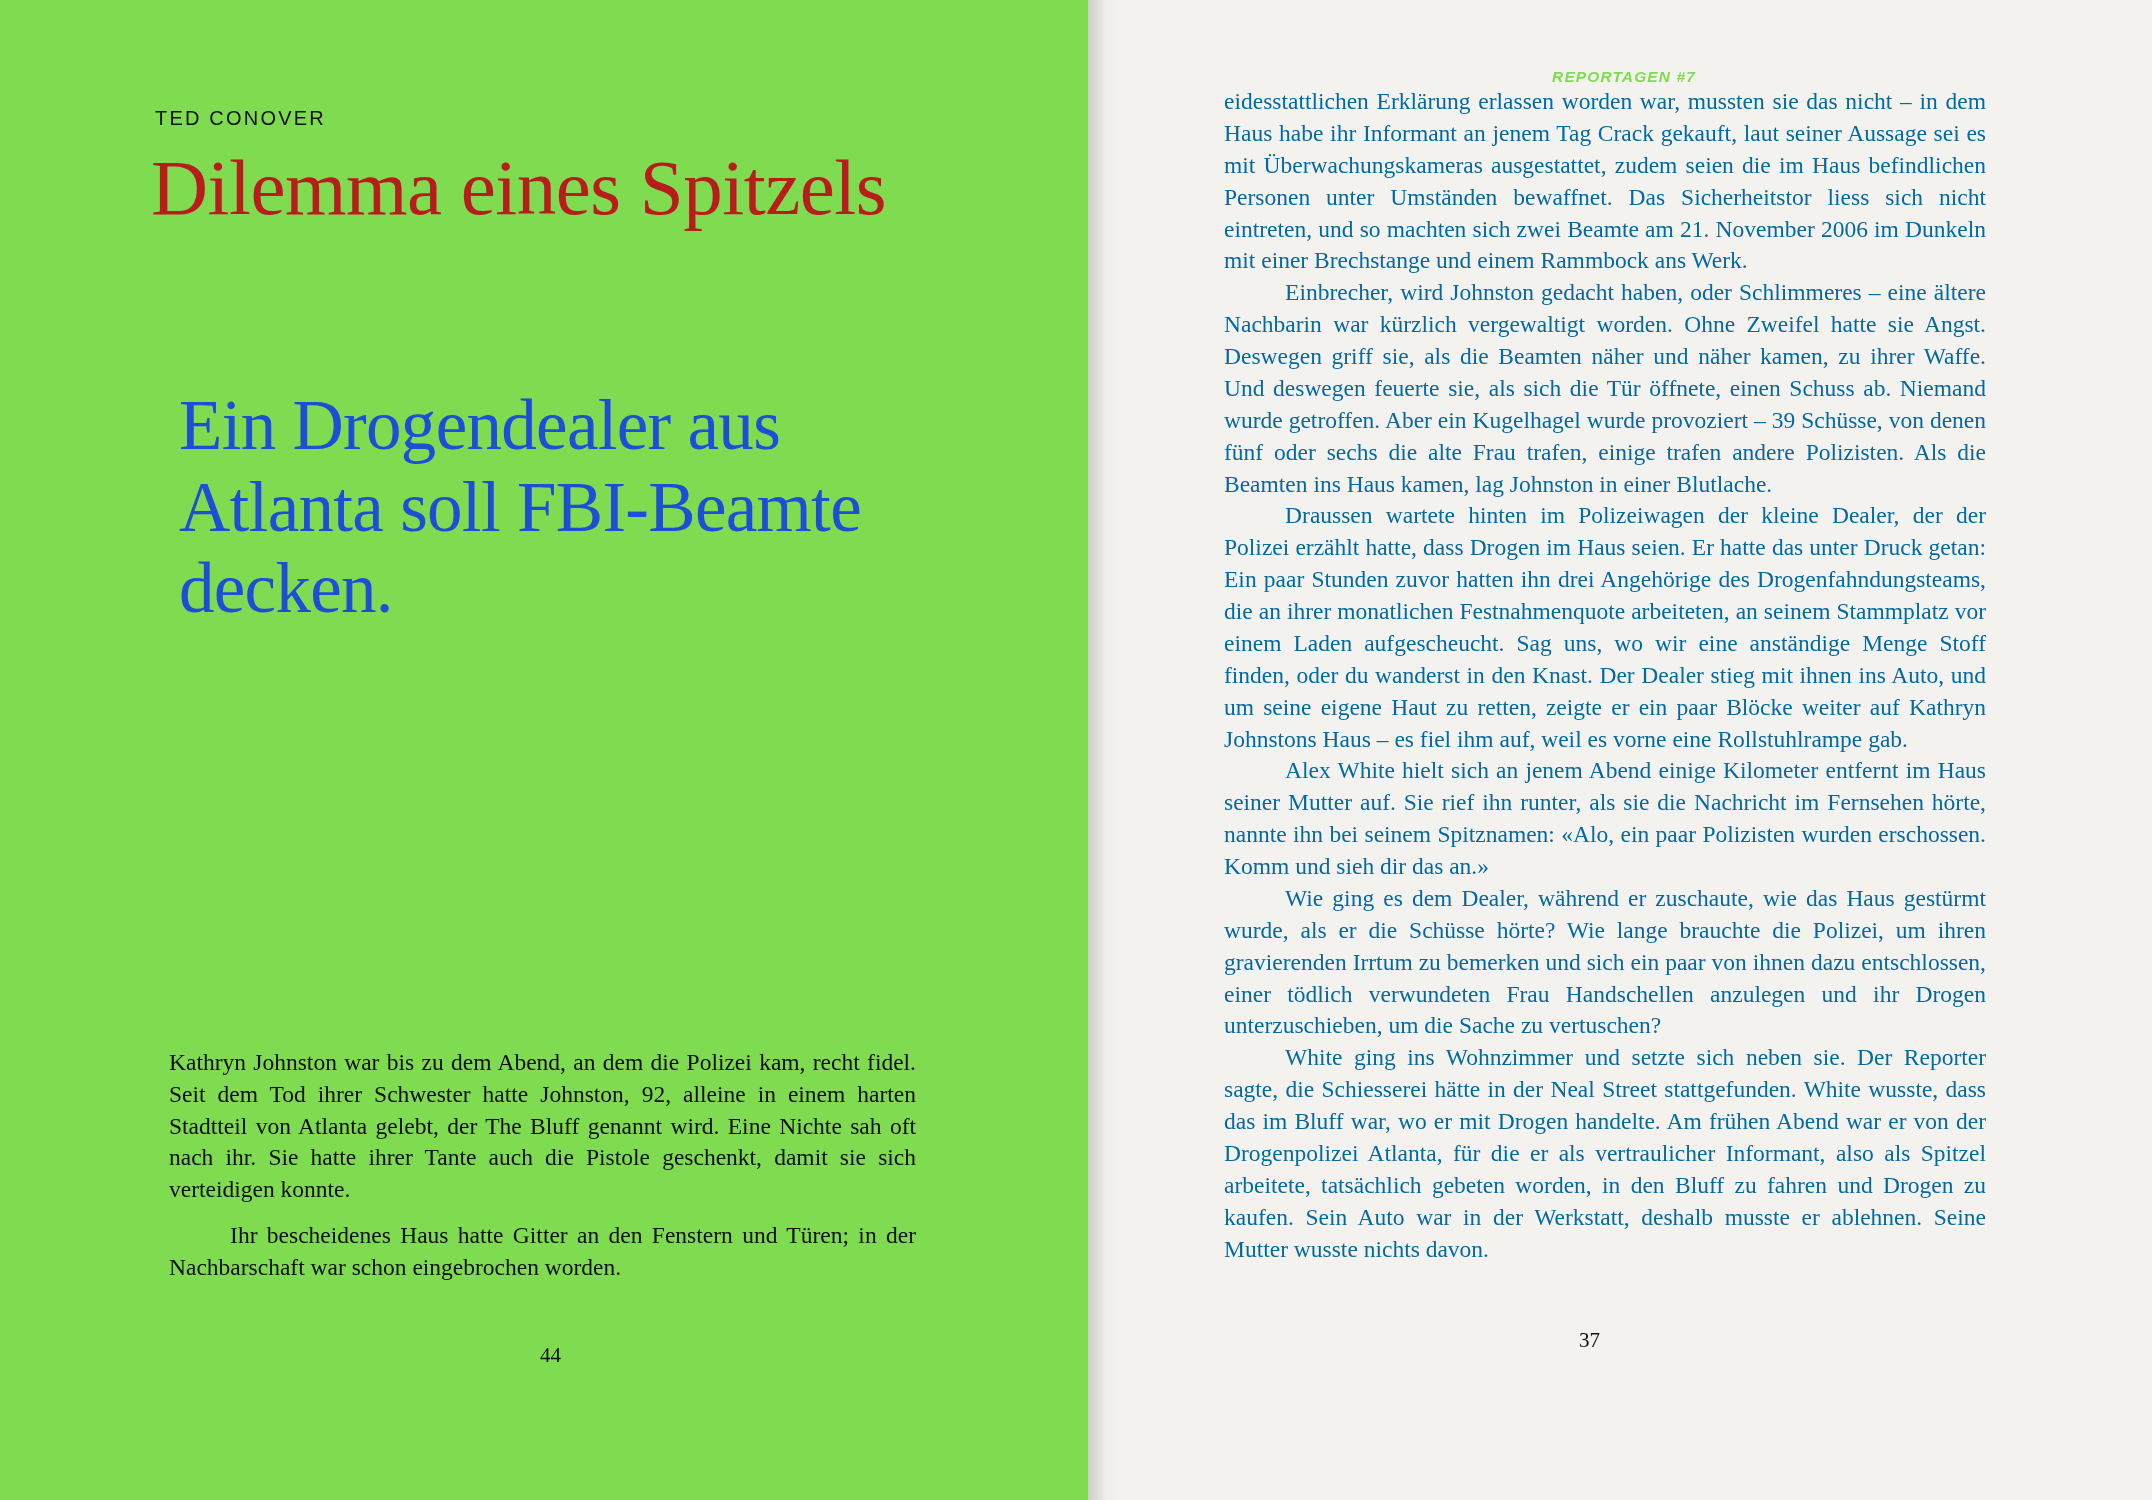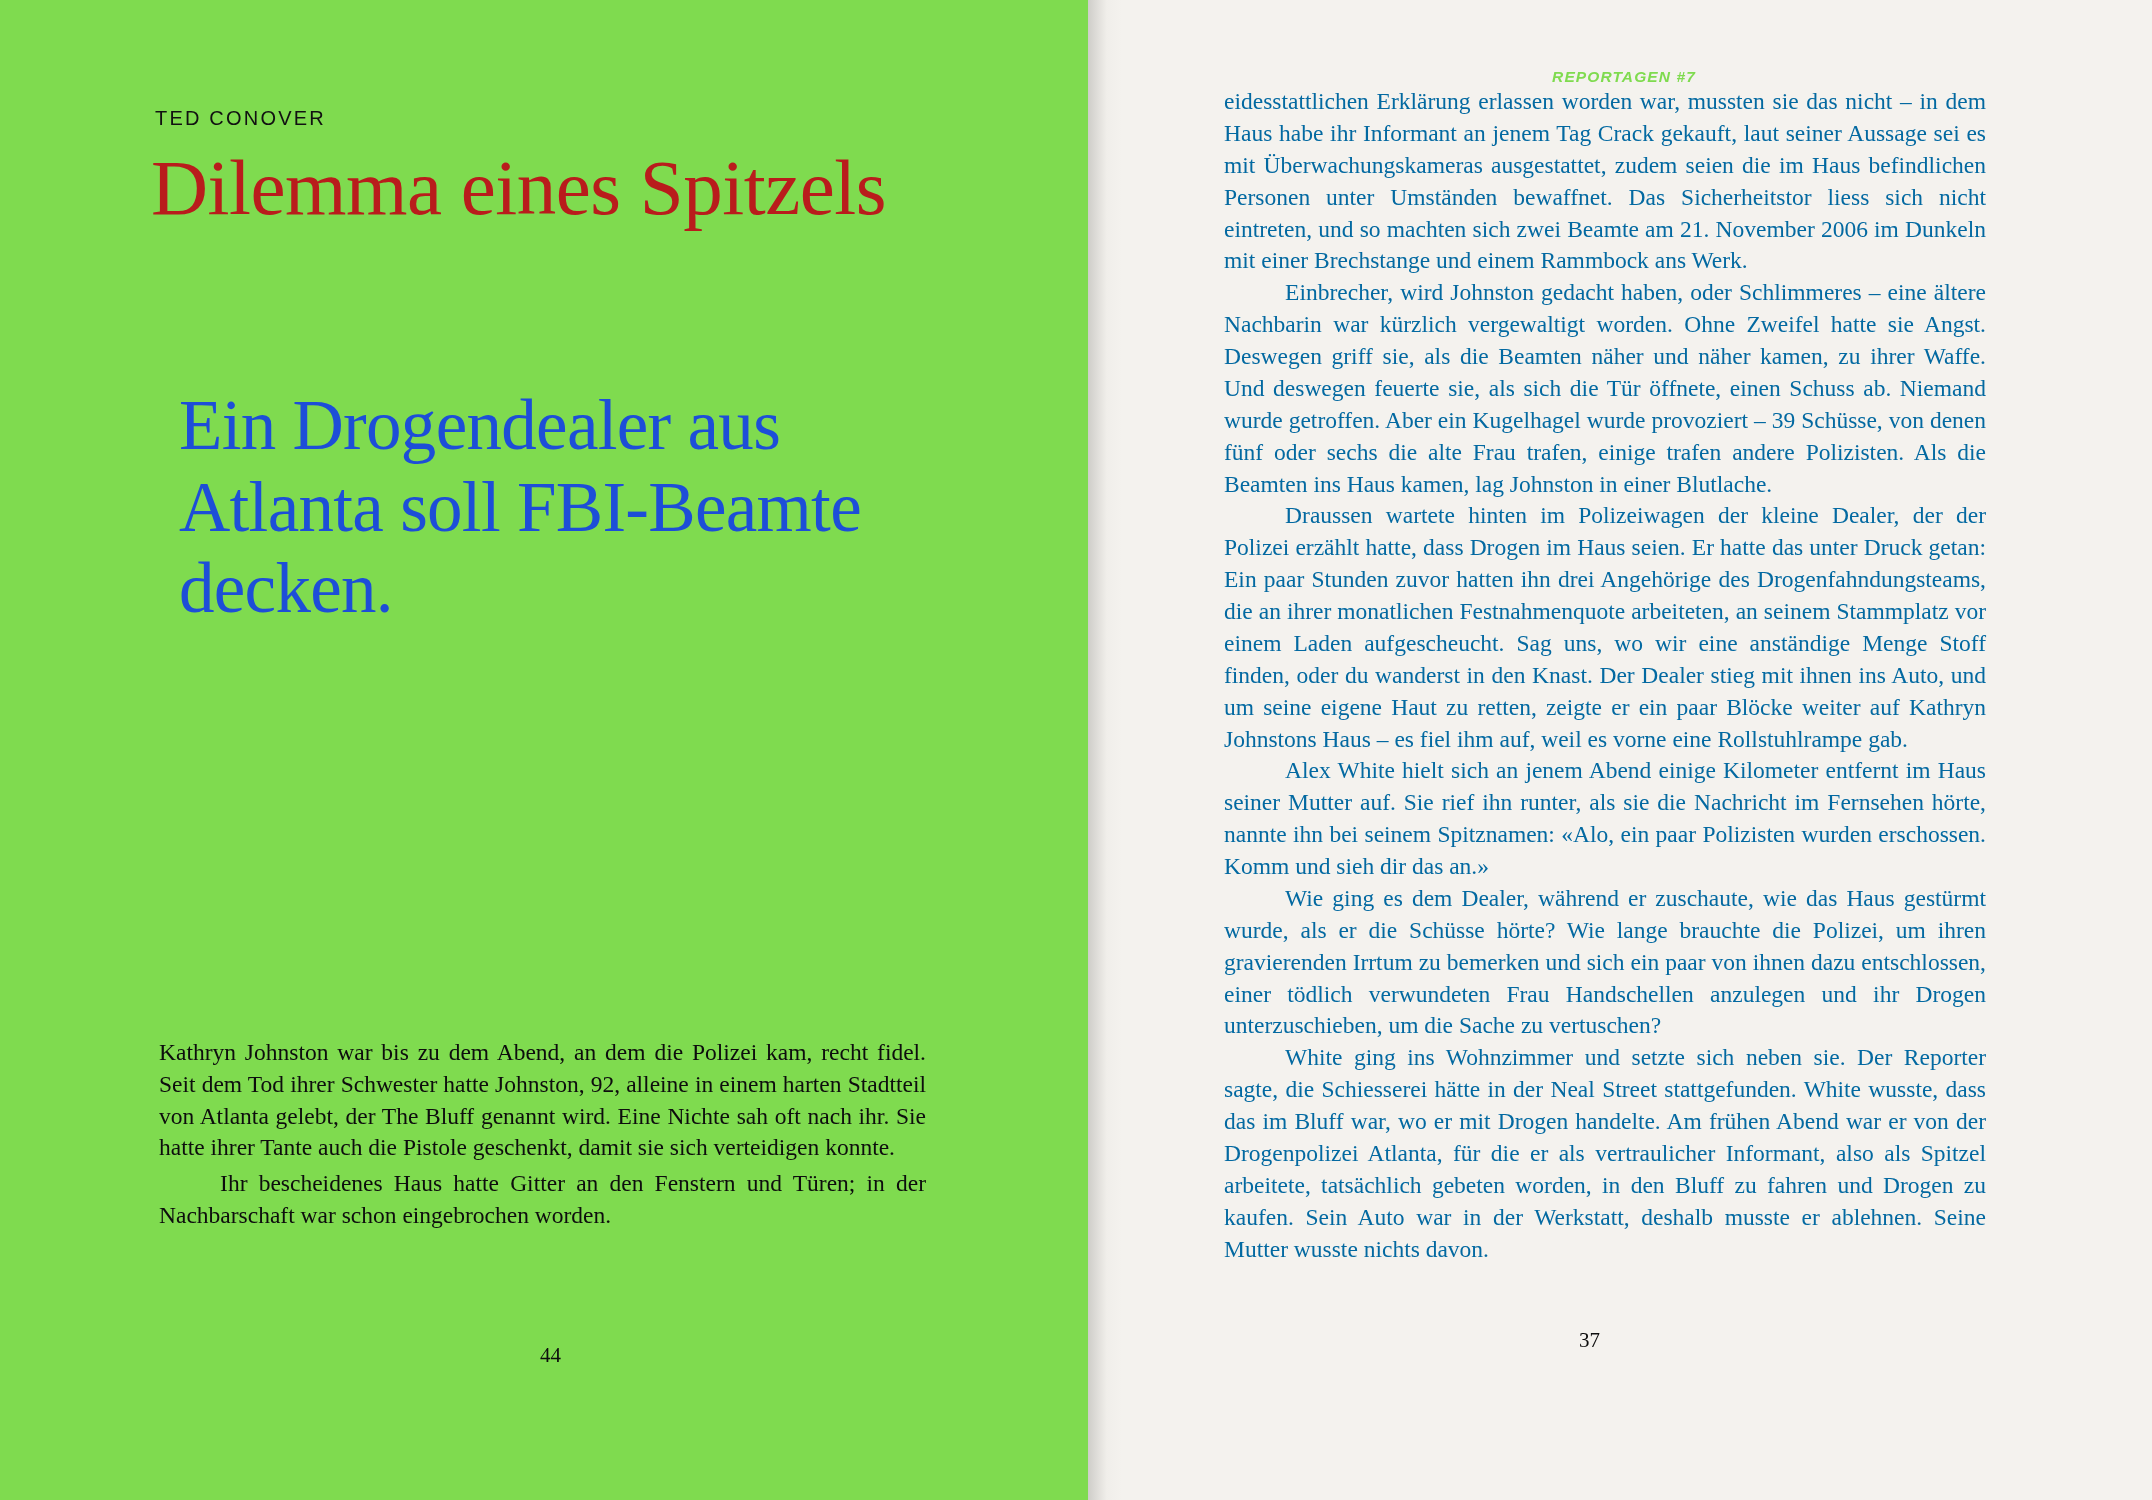--- a/index.html
+++ b/index.html
@@ -73,21 +73,21 @@
     top: 1018px;
     left: 0;
     width: 775px;
     font-family: "Liberation Serif", serif;
     font-size: 23.5px;
     line-height: 1.355;
     color: #0d0d0d;
     text-align: justify;
   }
   .left-body p {
-    margin: 4px;
+    margin: 14px;
   }
   .left-body p.indent {
     text-indent: 2.6em;
   }
   .folio {
     position: absolute;
     font-family: "Liberation Serif", serif;
     font-size: 21px;
     color: #0d0d0d;
   }

